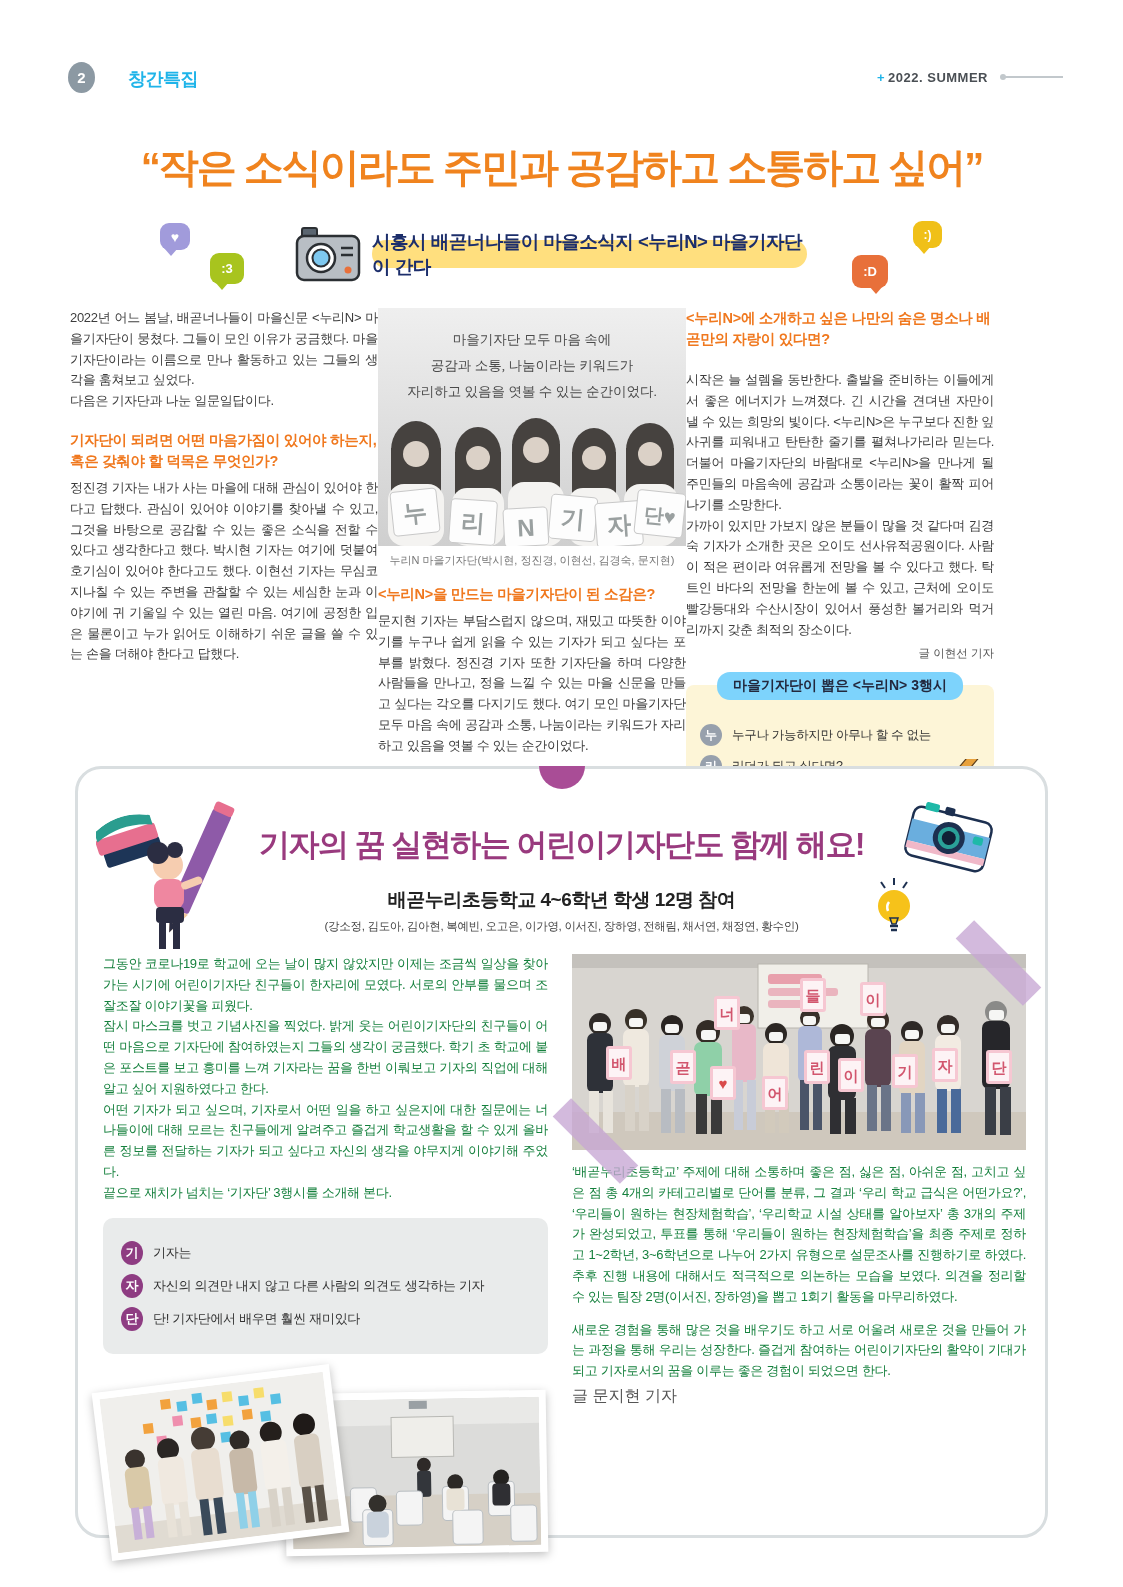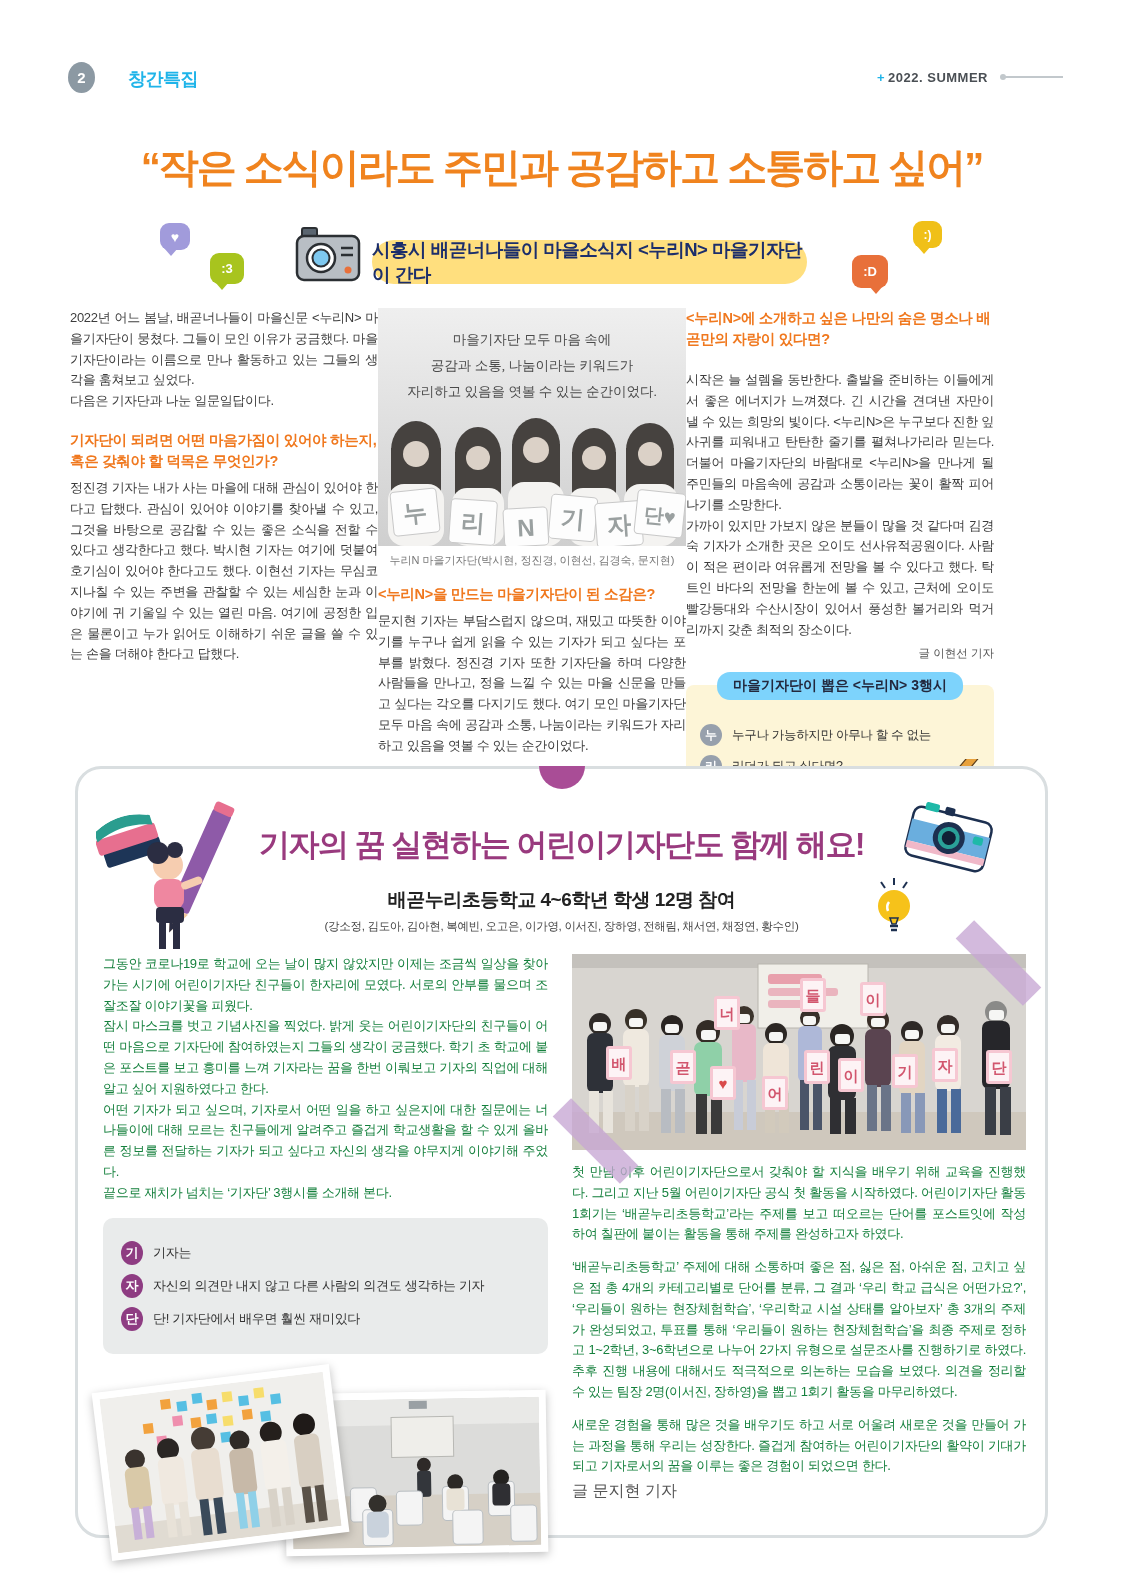--- a/index.html
+++ b/index.html
@@ -29,21 +29,21 @@
                  border-left:7px solid transparent;border-right:7px solid transparent;}
   .bubble-heart{left:160px;top:8px;width:30px;height:27px;background:#a19bdb;font-size:14px;}
   .bubble-heart::after{left:4px;border-top:8px solid #a19bdb;}
   .bubble-cat{left:210px;top:38px;width:34px;height:31px;background:#a8c41e;font-size:13px;}
   .bubble-cat::after{left:5px;border-top:8px solid #a8c41e;}
   .bubble-grin{left:852px;top:40px;width:36px;height:33px;background:#e8703a;font-size:13px;}
   .bubble-grin::after{right:5px;border-top:8px solid #e8703a;}
   .bubble-smile{left:913px;top:6px;width:29px;height:27px;background:#f0c018;font-size:12px;}
   .bubble-smile::after{left:4px;border-top:8px solid #f0c018;}
   .banner-camera{position:absolute;left:295px;top:12px;}
-  .banner-pill{position:absolute;left:372px;top:25px;width:435px;height:44px;background:#ffdf7e;
+  .banner-pill{position:absolute;left:372px;top:25px;width:435px;height:28px;background:#ffdf7e;
                border-radius:24px;display:flex;align-items:center;justify-content:center;
                color:#1c2e6b;font-size:18.5px;font-weight:800;letter-spacing:-0.5px;}
 
   
   .columns{position:absolute;top:308px;left:70px;width:983px;display:flex;}
   .col{width:308px;}
   .body-p{font-size:13px;line-height:1.6;letter-spacing:-0.3px;text-align:justify;margin:0 0 0 0;color:#3c3c3c;}
   .q-head{font-size:14.5px;font-weight:800;color:#f0781e;line-height:1.45;letter-spacing:-0.3px;margin:18px 0 6px 0;}
   .q-head.first{margin-top:0;}
   .credit{font-size:11.5px;color:#555;text-align:right;margin-top:6px;}
@@ -568,20 +568,19 @@
                   <rect x="414" y="96" width="26" height="34" rx="3" fill="#f6c7d2"></rect>
                   <rect x="417" y="99" width="20" height="28" fill="#fdf3f5"></rect>
                   <text x="427" y="119" fill="#d2566e">단</text>
                 </g>
             </g>
           </svg>
           <div class="tape tape-tr"></div>
           <div class="tape tape-bl"></div>
         </div>
 
-        <p class="kids-p"> 첫 만남 이후 어린이기자단으로서 갖춰야 할 지식을 배우기 위해 교육을 진행했다. 그리고 지난 5월 어린이기자단 공식 첫 활동을 시작하였다. 어린이기자단 활동 1회기는 ‘배곧누리초등학교’라는 주제를 보고 떠오르는 단어를 포스트잇에 작성하여 칠판에 붙이는 활동을 통해 주제를 완성하고자 하였다.</p>
         <p class="kids-p"> ‘배곧누리초등학교’ 주제에 대해 소통하며 좋은 점, 싫은 점, 아쉬운 점, 고치고 싶은 점 총 4개의 카테고리별로 단어를 분류, 그 결과 ‘우리 학교 급식은 어떤가요?’, ‘우리들이 원하는 현장체험학습’, ‘우리학교 시설 상태를 알아보자’ 총 3개의 주제가 완성되었고, 투표를 통해 ‘우리들이 원하는 현장체험학습’을 최종 주제로 정하고 1~2학년, 3~6학년으로 나누어 2가지 유형으로 설문조사를 진행하기로 하였다. 추후 진행 내용에 대해서도 적극적으로 의논하는 모습을 보였다. 의견을 정리할 수 있는 팀장 2명(이서진, 장하영)을 뽑고 1회기 활동을 마무리하였다.</p>
         <p class="kids-p"> 새로운 경험을 통해 많은 것을 배우기도 하고 서로 어울려 새로운 것을 만들어 가는 과정을 통해 우리는 성장한다. 즐겁게 참여하는 어린이기자단의 활약이 기대가 되고 기자로서의 꿈을 이루는 좋은 경험이 되었으면 한다.</p>
         <div class="kids-credit">글  문지현 기자</div>
       </div>
     </div>
   </section>
 </div>
 
 </body></html>

